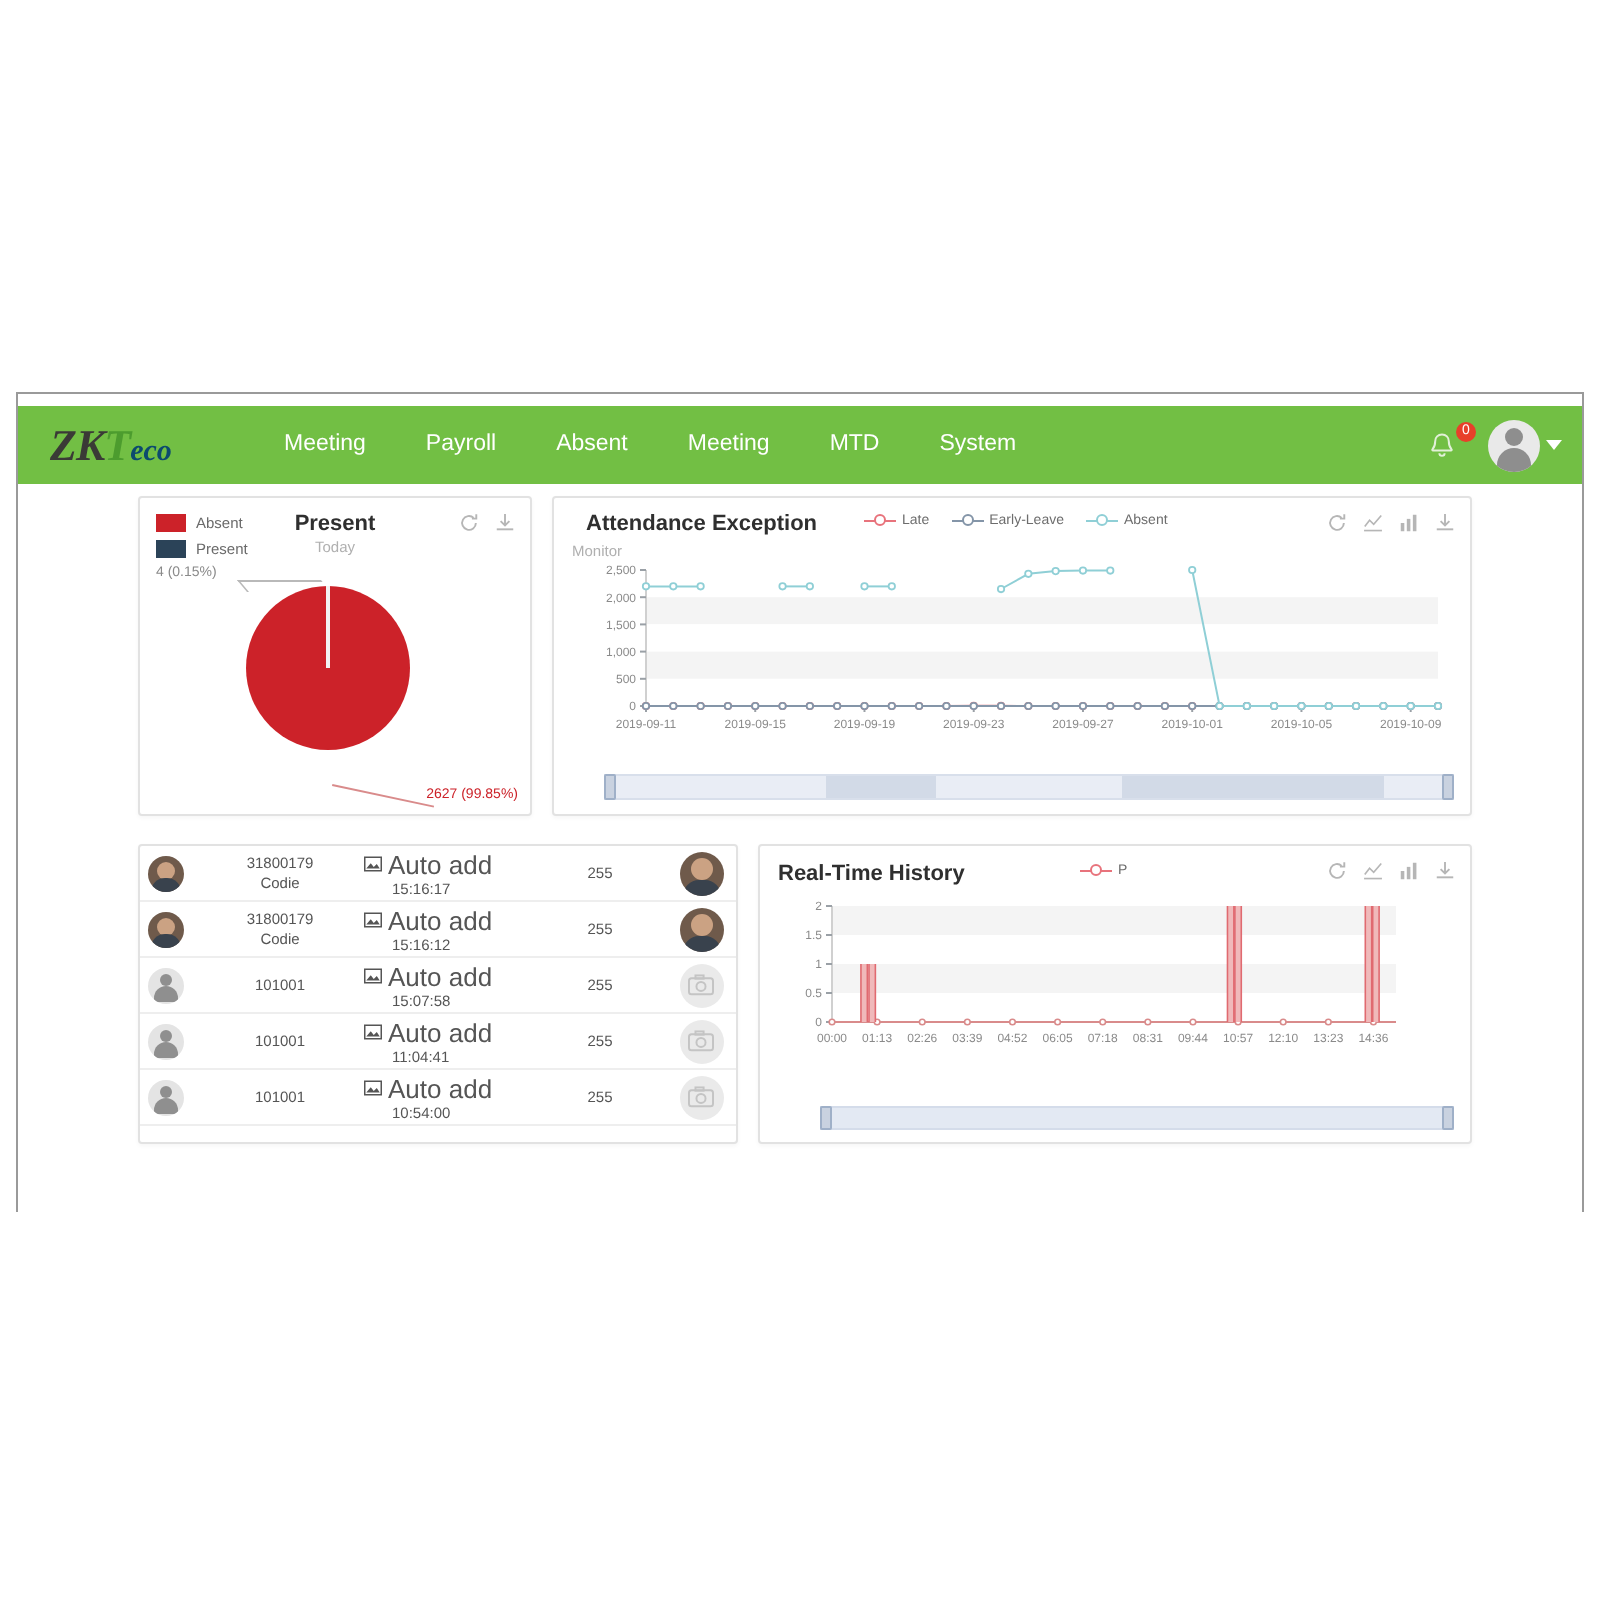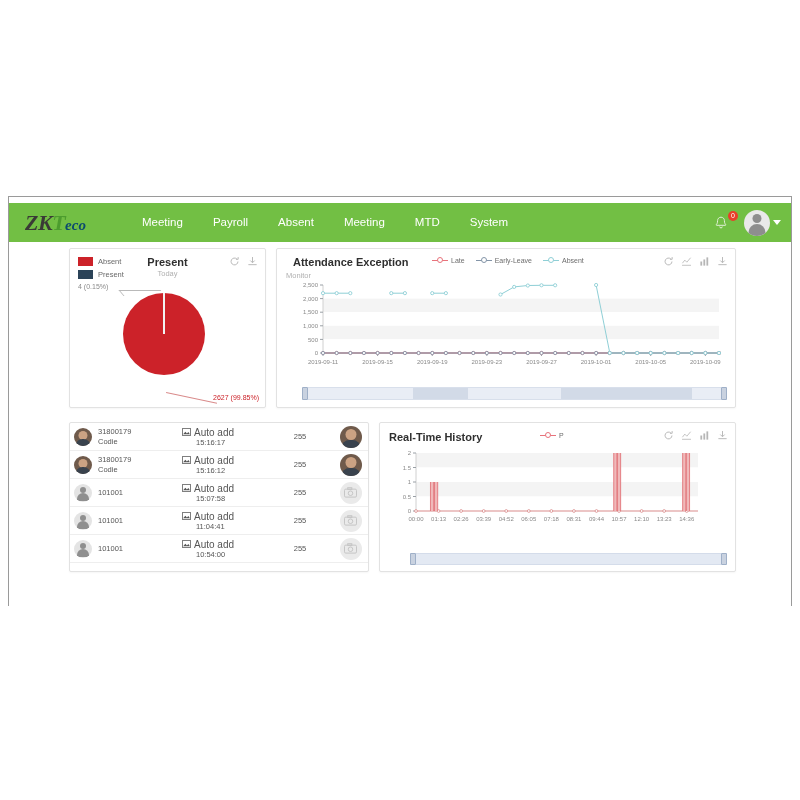--- a/index.html
+++ b/index.html
@@ -218,26 +218,26 @@
     width: 15px; height: 7px; border-radius: 7px 7px 0 0; background: #39424d;
   }
   .lr-avatar .s-head {
     position: absolute; left: 50%; top: 3px; transform: translateX(-50%);
     width: 6px; height: 6px; border-radius: 50%; background: #8f8f8f;
   }
   .lr-avatar .s-body {
     position: absolute; left: 50%; bottom: 1px; transform: translateX(-50%);
     width: 12px; height: 8px; border-radius: 6px 6px 0 0; background: #8f8f8f;
   }
-  .lr-ident { width: 84px; }
+  .lr-ident { width: 84px; text-align: center; }
   .lr-id { font-size: 7.5px; color: #555; line-height: 10px; }
   .lr-name { font-size: 7.5px; color: #555; line-height: 10px; }
   .lr-event { width: 92px; }
   .lr-ev-line { display: flex; align-items: center; gap: 3px; }
-  .lr-ev-txt { font-size: 10px; color: #555; }
+  .lr-ev-txt { font-size: 13px; color: #555; }
   .lr-ev-time { font-size: 7.5px; color: #555; margin-left: 14px; }
   .lr-code { width: 52px; text-align: center; font-size: 7.5px; color: #555; }
   .lr-thumb {
     width: 22px; height: 22px; border-radius: 50%;
     background: #eaeaea; position: relative; overflow: hidden;
     margin-left: auto; margin-right: 2px;
   }
   .lr-thumb.photo { background: #6f5a4b; }
   .lr-thumb.photo .p-head {
     position: absolute; left: 50%; top: 3px; transform: translateX(-50%);

